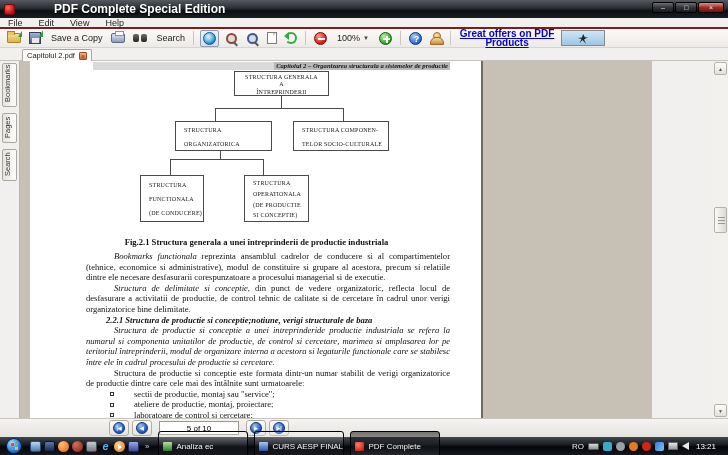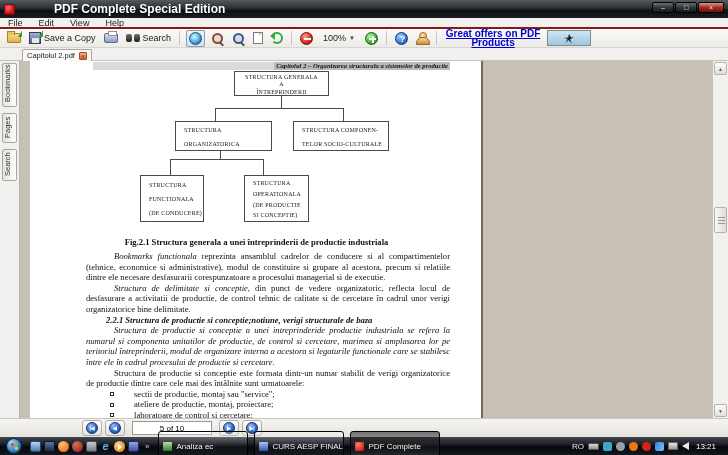--- a/index.html
+++ b/index.html
@@ -23,21 +23,21 @@
 
   
   .menubar { position:absolute; left:0; top:18px; width:728px; height:11px;
     background:#f1f0ee; border-bottom:2px solid #7f1d1d; display:flex; align-items:center; }
   .menu-item { font-size:9px; color:#222; padding:0 8px; }
 
   
   .toolbar { position:absolute; left:0; top:29px; width:728px; height:19px;
     background:linear-gradient(#fbfaf9, #edebe7); border-bottom:1px solid #d8d5cf;
     display:flex; align-items:center; padding-left:5px; gap:4px; }
-  .tbtn { display:flex; align-items:center; gap:3px; height:17px; padding:0 2px; }
+  .tbtn { display:flex; align-items:center; gap:10px; height:17px; padding:0 2px; }
   .tlabel { font-size:9px; color:#222; white-space:nowrap; }
   .sep { width:1px; height:14px; background:#c9c6c0; margin:0 2px; }
 
   .i-folder { width:14px; height:10px; background:linear-gradient(#f7de8a,#dcb24a);
     border:1px solid #a8832d; border-radius:1px 2px 1px 1px; position:relative; }
   .i-folder:before { content:""; position:absolute; left:-1px; top:-3px; width:6px; height:3px;
     background:#e8c55e; border:1px solid #a8832d; border-bottom:none; }
   .i-folder:after { content:""; position:absolute; right:-2px; top:-3px;
     border-left:4px solid transparent; border-bottom:6px solid #2f9e2f; }
   .i-floppy { width:12px; height:12px; background:linear-gradient(#9fb4d8,#51648c);
@@ -98,21 +98,21 @@
   .tabbar { position:absolute; left:0; top:48px; width:728px; height:13px;
     background:#f1f0ee; border-bottom:1px solid #c6c3bc; }
   .doc-tab { position:absolute; left:22px; top:1px; height:12px; padding:0 4px;
     background:#fcfbfa; border:1px solid #a9a6a0; border-bottom:none;
     border-radius:2px 2px 0 0; display:flex; align-items:center; gap:4px; }
   .doc-tab .tab-label { font-size:7.5px; color:#222; }
   .tab-close { width:8px; height:8px; border-radius:1px; background:linear-gradient(#f0b090,#d06a3a);
     border:1px solid #a04a20; color:#7a2a10; font-size:6px; line-height:6px; text-align:center; }
 
   
-  .main { position:absolute; left:0; top:61px; width:728px; height:357px; background:#c6c1b4;padding-left:28px; }
+  .main { position:absolute; left:0; top:61px; width:652px; height:357px; background:#c6c1b4;padding-left:28px; }
   .side-rail { position:absolute; left:0; top:0; width:20px; height:357px;
     background:#f1f0ee; border-right:1px solid #b8b5ad; }
   .side-btn { position:absolute; left:2px; width:15px; border:1px solid #aaa79f; border-radius:2px;
     background:linear-gradient(90deg,#fdfdfc,#e6e4df); color:#333; font-size:7.5px;
     writing-mode:vertical-rl; transform:rotate(180deg); text-align:center; padding:4px 0; }
   .side-btn.b1 { top:2px; height:44px; }
   .side-btn.b2 { top:52px; height:30px; }
   .side-btn.b3 { top:88px; height:32px; }
 
   .viewport { position:absolute; left:21px; top:0; width:692px; height:357px; overflow:hidden; }
@@ -158,21 +158,21 @@
   .sb-up { top:1px; } .sb-down { bottom:1px; }
   .sb-thumb { position:absolute; left:1px; top:146px; width:13px; height:26px;
     border:1px solid #b5b2aa; border-radius:2px; background:linear-gradient(90deg,#fafaf8,#dddbd4); }
   .sb-thumb:before { content:""; position:absolute; left:3px; top:9px; width:7px; height:1px;
     background:#9a978f; box-shadow:0 3px 0 #9a978f, 0 6px 0 #9a978f; }
 
   
   .pagenav { position:absolute; left:0; top:418px; width:728px; height:19px;
     background:linear-gradient(#f5f4f2,#e6e4df); border-top:1px solid #c8c5bf;
     display:flex; align-items:center; }
-  .nav-group { display:flex; align-items:center; gap:3px; margin-left:82px; }
+  .nav-group { display:flex; align-items:center; gap:3px; margin-left:109px; }
   .nav-btn { width:20px; height:16px; border:1px solid #b0ada5; border-radius:3px;
     background:linear-gradient(#fdfdfc,#e4e2dc); display:flex; align-items:center; justify-content:center; }
   .nav-ball { width:12px; height:12px; border-radius:50%; text-align:center;
     background:radial-gradient(circle at 35% 30%, #9ec2f2, #2a62c9 60%, #123d8e);
     border:1px solid #0f3478; color:#fff; font-size:5px; line-height:11px; font-weight:bold; }
   .page-field { width:80px; height:14px; border:1px solid #9a978f; background:#fff;
     font-size:8px; text-align:center; font-family:"Liberation Sans",sans-serif; margin:0 4px; }
 
   
   .taskbar { position:absolute; left:0; top:437px; width:728px; height:18px;

